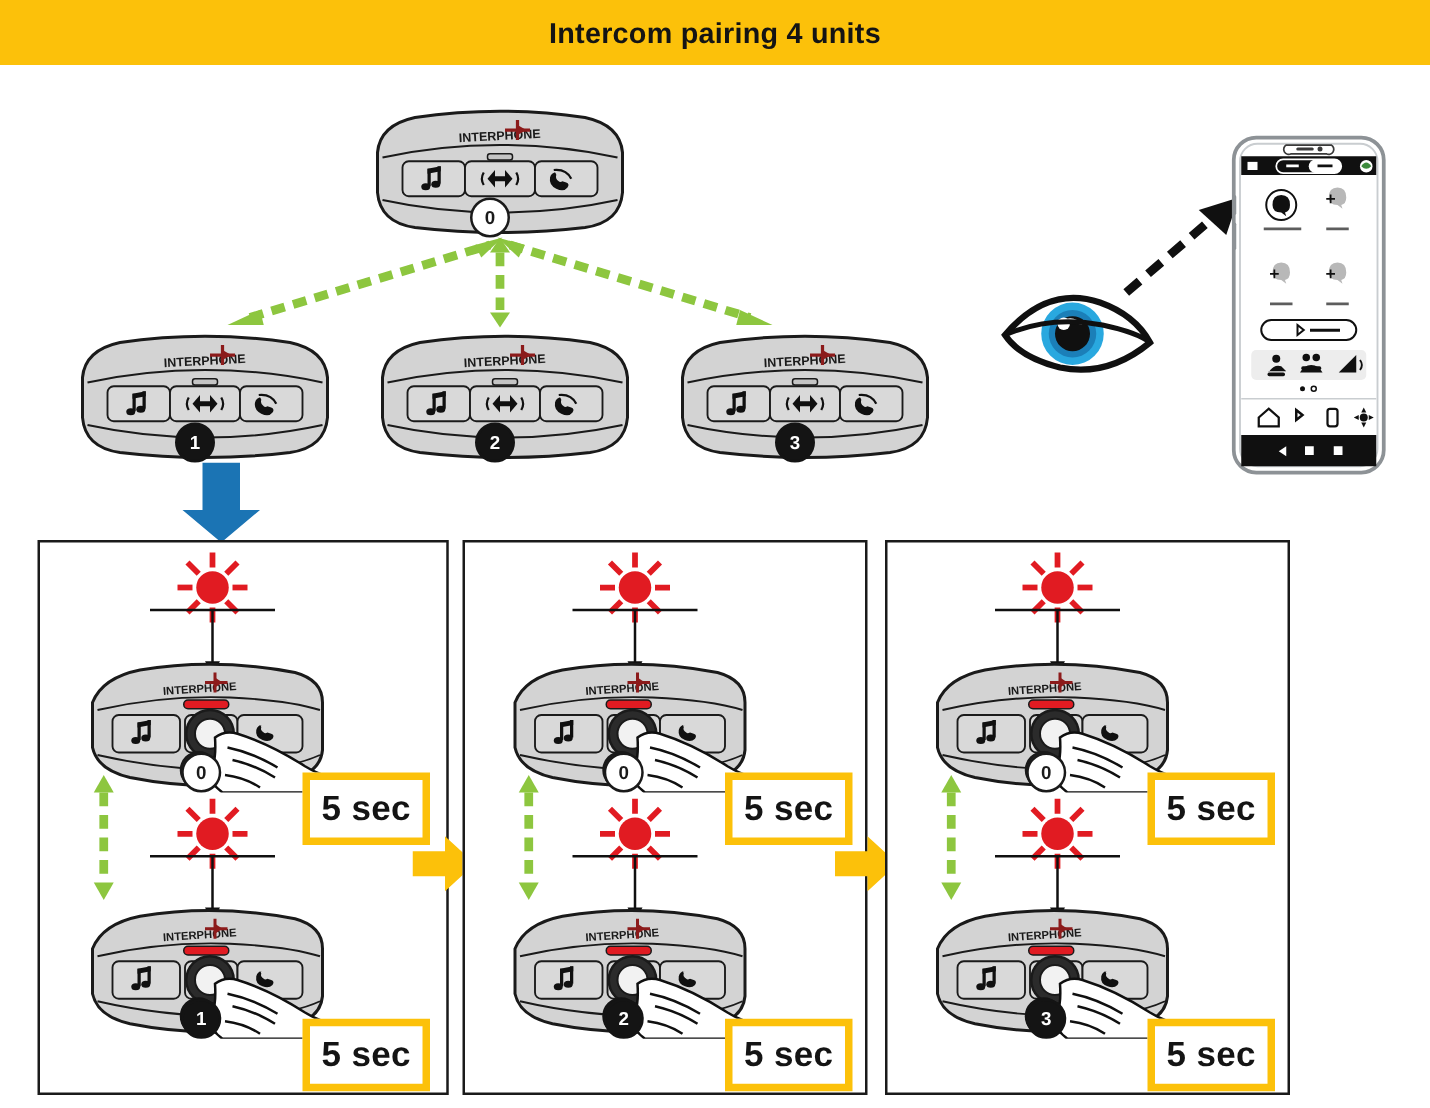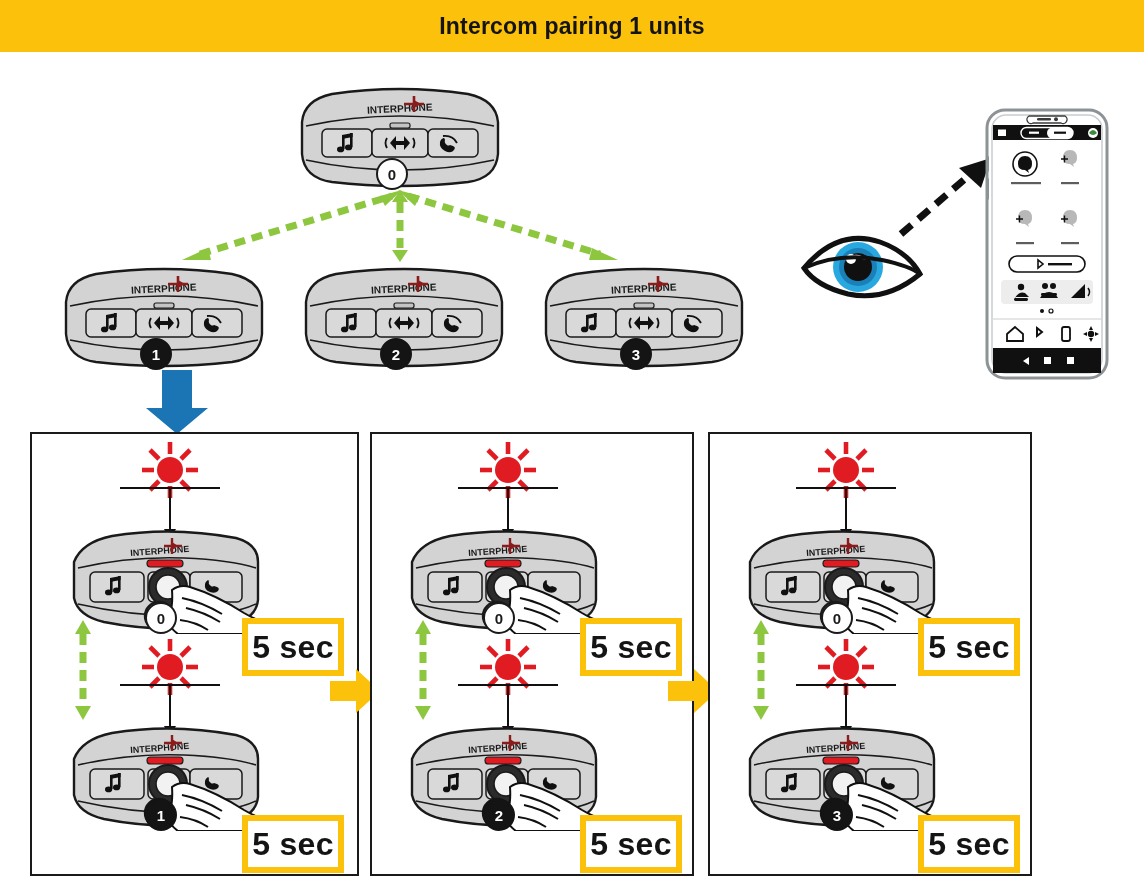--- a/index.html
+++ b/index.html
@@ -41,34 +41,34 @@
 
   
   .panel{
     position:absolute;border:2px solid #1a1a1a;background:#ffffff;
   }
 
   
   .secbox{
     position:absolute;background:#ffffff;border:6px solid #fcc10a;
     display:flex;align-items:center;justify-content:center;
-    font-weight:bold;color:#141414;font-size:32px;letter-spacing:.3px;
+    font-weight:bold;color:#141414;font-size:28px;letter-spacing:.3px;
   }
 
   
   #phone{left:985px;top:108px;width:124px;height:272px;}
 
   
   #eye{left:800px;top:222px;width:132px;height:84px;}
 </style>
 </head>
 <body>
 
 <div class="abs" id="title-band">
-  <span class="t">Intercom pairing 1 units</span>
+  <span class="t">Intercom pairing 4 units</span>
 </div>
 
 <div class="device" style="left:292px;top:82px;width:216px;height:108px;">
   <svg width="216" height="108" viewBox="0 0 216 108">
     <path d="M10 40 Q12 18 40 12 Q108 2 176 12 Q204 18 206 40 L206 72 Q204 96 176 100 Q108 108 40 100 Q12 96 10 72 Z" fill="#d3d3d3" stroke="#1a1a1a" stroke-width="2.4"></path>
     <path d="M14 44 Q60 34 108 34 Q156 34 202 44" fill="none" stroke="#1a1a1a" stroke-width="1.6"></path>
     <path d="M14 78 Q60 88 108 88 Q156 88 202 78" fill="none" stroke="#1a1a1a" stroke-width="1.6"></path>
     <rect x="30" y="47" width="50" height="28" rx="5" fill="#d9d9d9" stroke="#1a1a1a" stroke-width="1.5"></rect>
     <rect x="80" y="47" width="56" height="28" rx="5" fill="#d9d9d9" stroke="#1a1a1a" stroke-width="1.5"></rect>
     <rect x="136" y="47" width="50" height="28" rx="5" fill="#d9d9d9" stroke="#1a1a1a" stroke-width="1.5"></rect>

